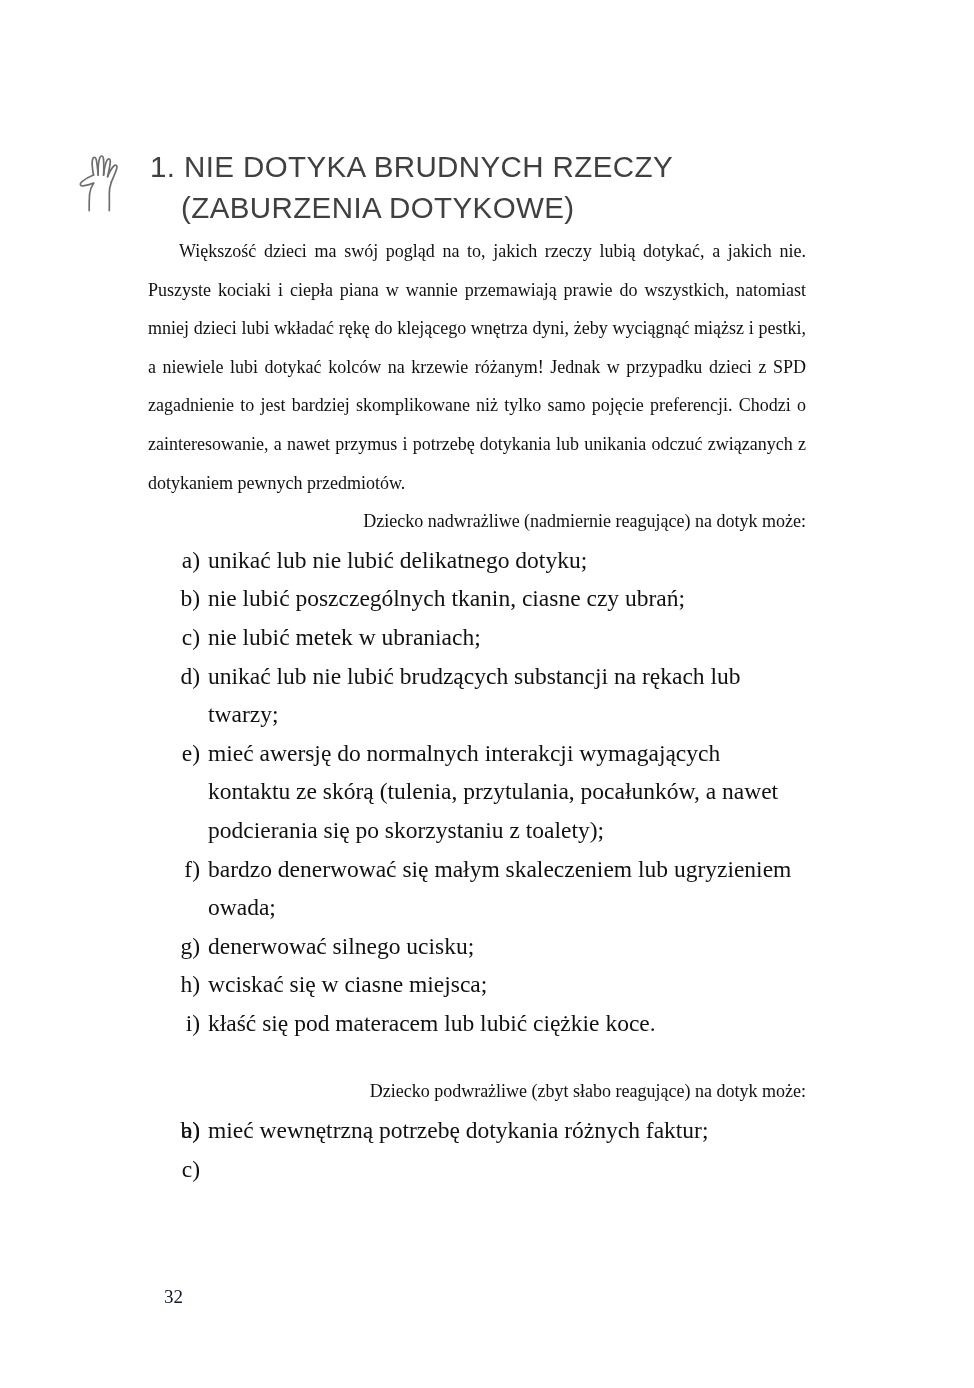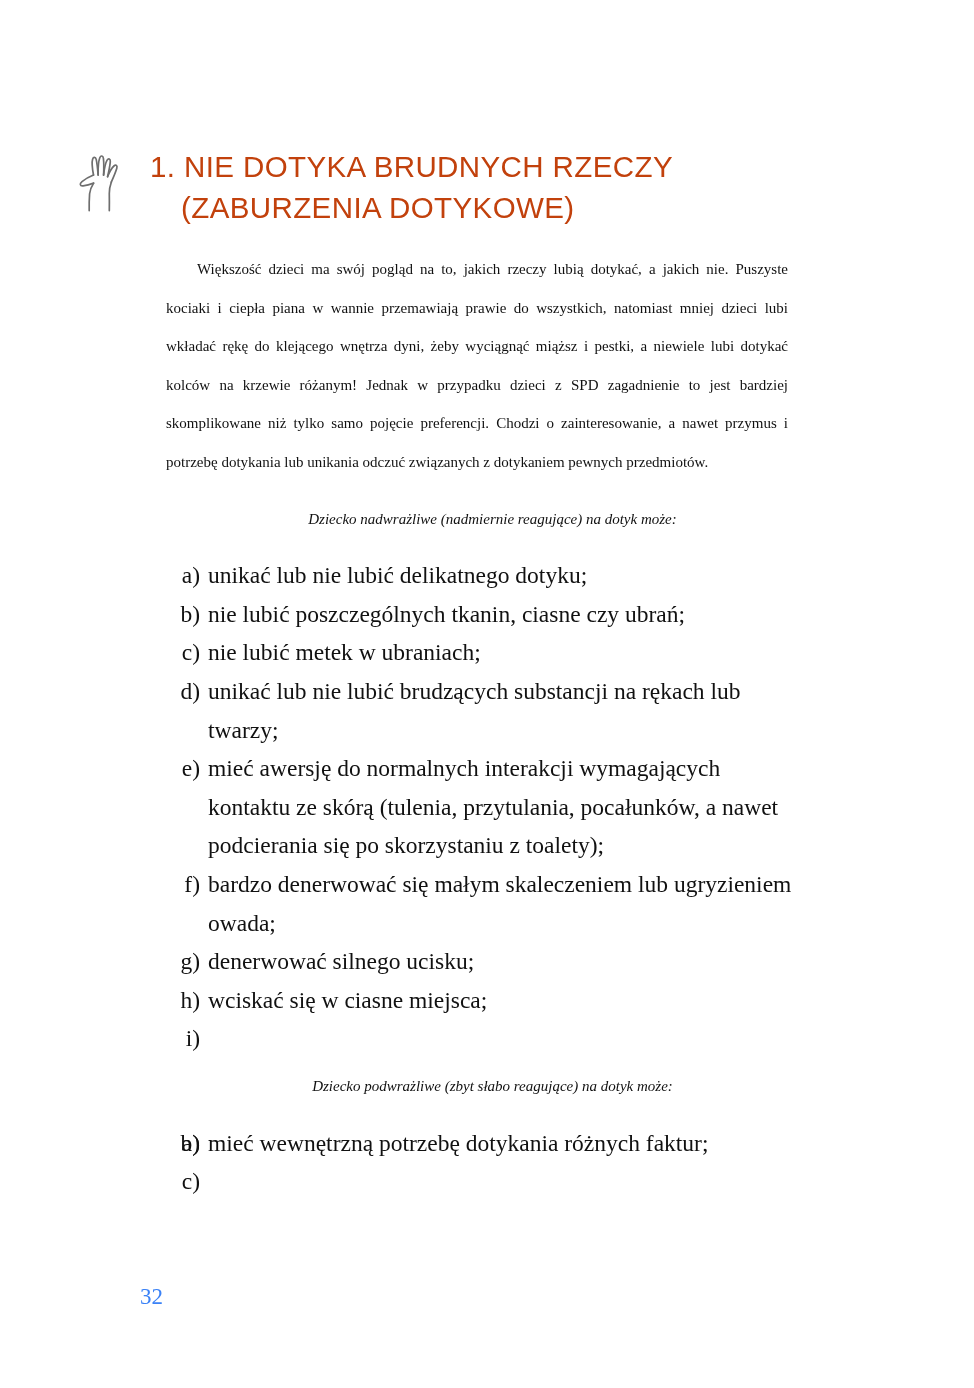--- a/index.html
+++ b/index.html
@@ -38,48 +38,47 @@
   }
   .hand-icon svg { display: block; }
 
   .heading-text {
     margin-left: 20px;
     font-family: "Liberation Sans", "DejaVu Sans", sans-serif;
     font-weight: 300;
     font-size: 29.5px;
     line-height: 41px;
     letter-spacing: 0.4px;
-    color: #c2410c;
+    color: #404040;
     white-space: nowrap;
   }
   .heading-line-2 {
     padding-left: 31px;
   }
 
   
   .body-area {
     position: absolute;
     left: 148px;
     top: 232px;
     width: 658px;
   }
 
   p.para {
-    margin: 18px;
-    font-size: 15px;
+    margin: 0;
+    font-size: 18px;
     line-height: 38.6px;
     text-align: justify;
     text-justify: inter-word;
     text-indent: 31px;
     hyphens: manual;
   }
 
   p.para.lead-in {
-    text-align: center;
-    font-style: italic;
+    text-align: right;
   }
 
   
   ul.alpha-list {
     margin: 0;
     padding: 0;
     list-style: none;
   }
 
   ul.alpha-list li {
@@ -101,25 +100,25 @@
     line-height: 38.6px;
   }
 
   .list-gap {
     height: 30px;
   }
 
   
   .page-number {
     position: absolute;
-    left: 140px;
+    left: 164px;
     top: 1283px;
-    font-size: 23px;
+    font-size: 19px;
     line-height: 28px;
-    color: #3b82f6;
+    color: #0f172a;
   }
 </style>
 </head>
 <body>
 
 <div class="page">
 
   <div class="heading-block">
 
     <span class="hand-icon">
@@ -183,20 +182,21 @@
       <li>
         <span class="marker">g)</span>
         <span>denerwować silnego ucisku;</span>
       </li>
       <li>
         <span class="marker">h)</span>
         <span>wciskać się w ciasne miejsca;</span>
       </li>
       <li>
         <span class="marker">i)</span>
+        <span>kłaść się pod materacem lub lubić ciężkie koce.</span>
       </li>
     </ul>
 
     <div class="list-gap"></div>
 
     <p class="para lead-in">Dziecko podwrażliwe (zbyt słabo reagujące) na dotyk może:</p>
 
     <ul class="alpha-list">
       <li>
         <span class="marker">a)</span>

